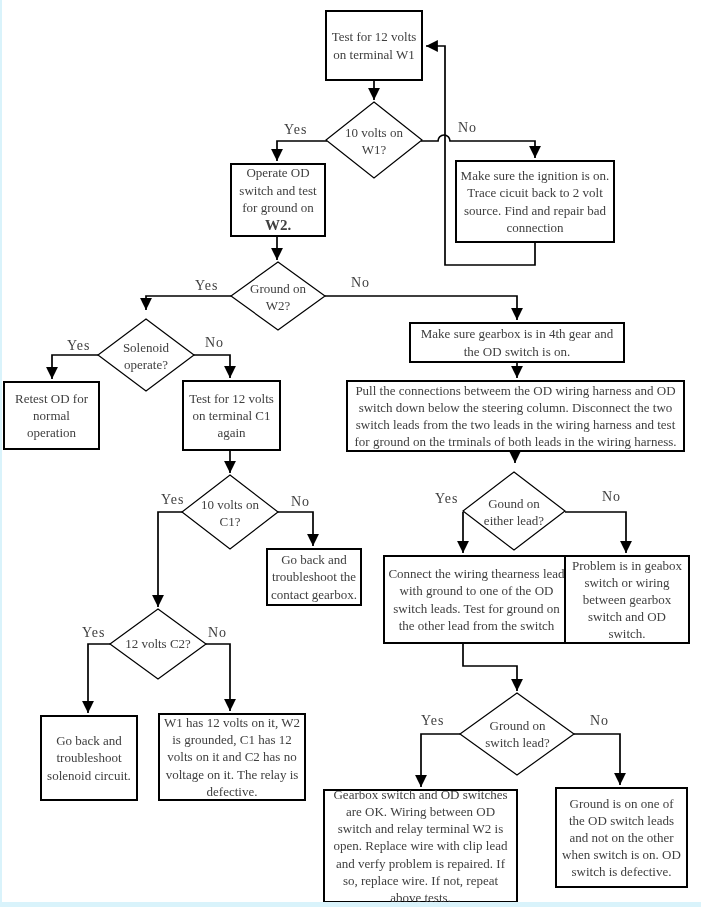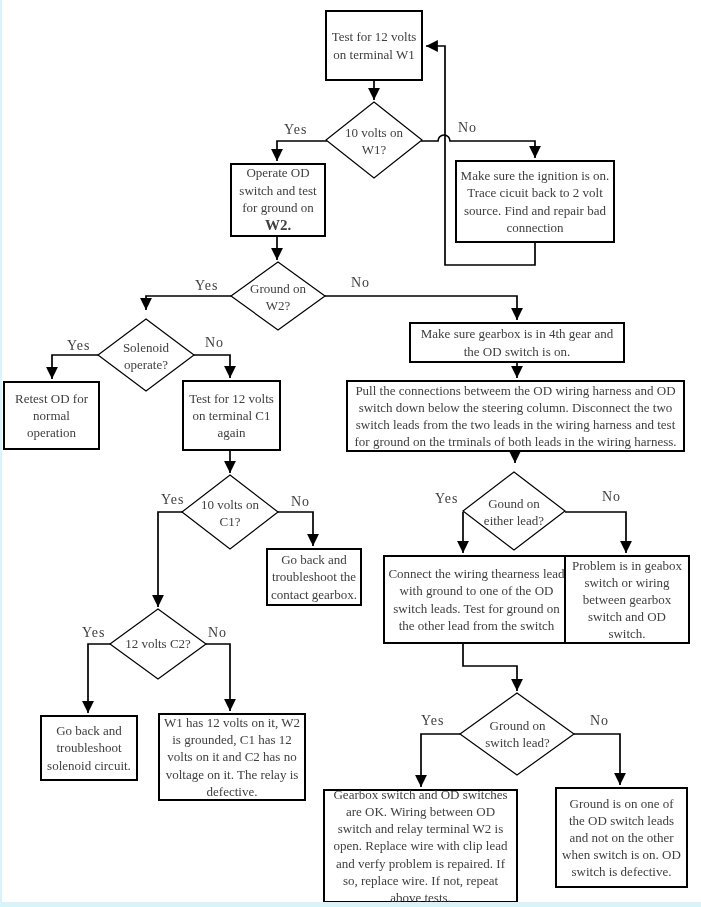--- a/index.html
+++ b/index.html
@@ -122,21 +122,21 @@
   </div>
 
   <div class="box" style="left:383px;top:555px;width:187px;height:89px">
     <span>Connect the wiring thearness lead with ground to one of the OD switch leads.  Test for ground on the other lead from the switch</span>
   </div>
 
   <div class="box" style="left:564px;top:555px;width:126px;height:89px">
     <span>Problem is in geabox switch or wiring between gearbox switch and OD switch.</span>
   </div>
 
-  <div class="box" style="left:40px;top:715px;width:98px;height:66px">
+  <div class="box" style="left:40px;top:715px;width:98px;height:86px">
     <span>Go back and troubleshoot solenoid circuit.</span>
   </div>
 
   <div class="box" style="left:158px;top:713px;width:148px;height:88px">
     <span>W1 has 12 volts on it, W2 is grounded, C1 has 12 volts on it and C2 has no voltage on it.   The relay is defective.</span>
   </div>
 
   <div class="box" style="left:323px;top:789px;width:195px;height:114px">
     <span>Gearbox switch and OD switches are OK. Wiring between OD switch and relay terminal W2 is open. Replace wire with clip lead and verfy problem is repaired.  If so, replace wire.  If not, repeat above tests.</span>
   </div>

